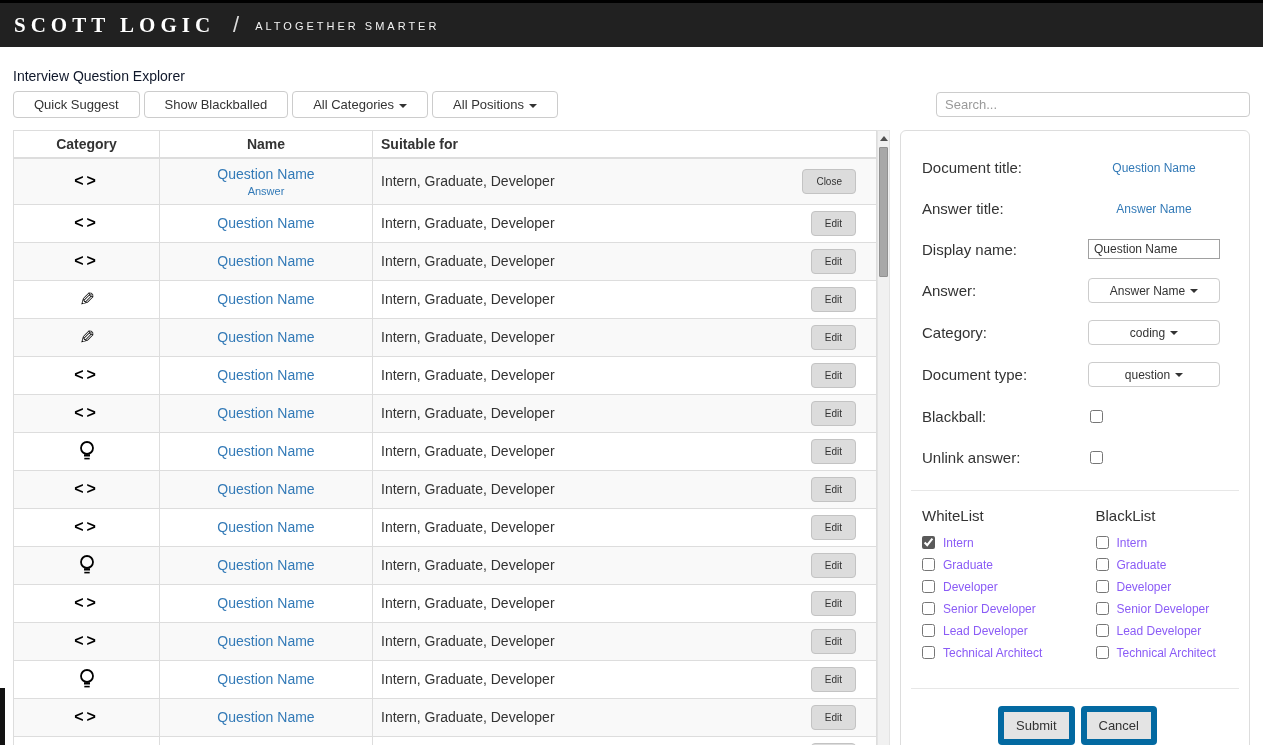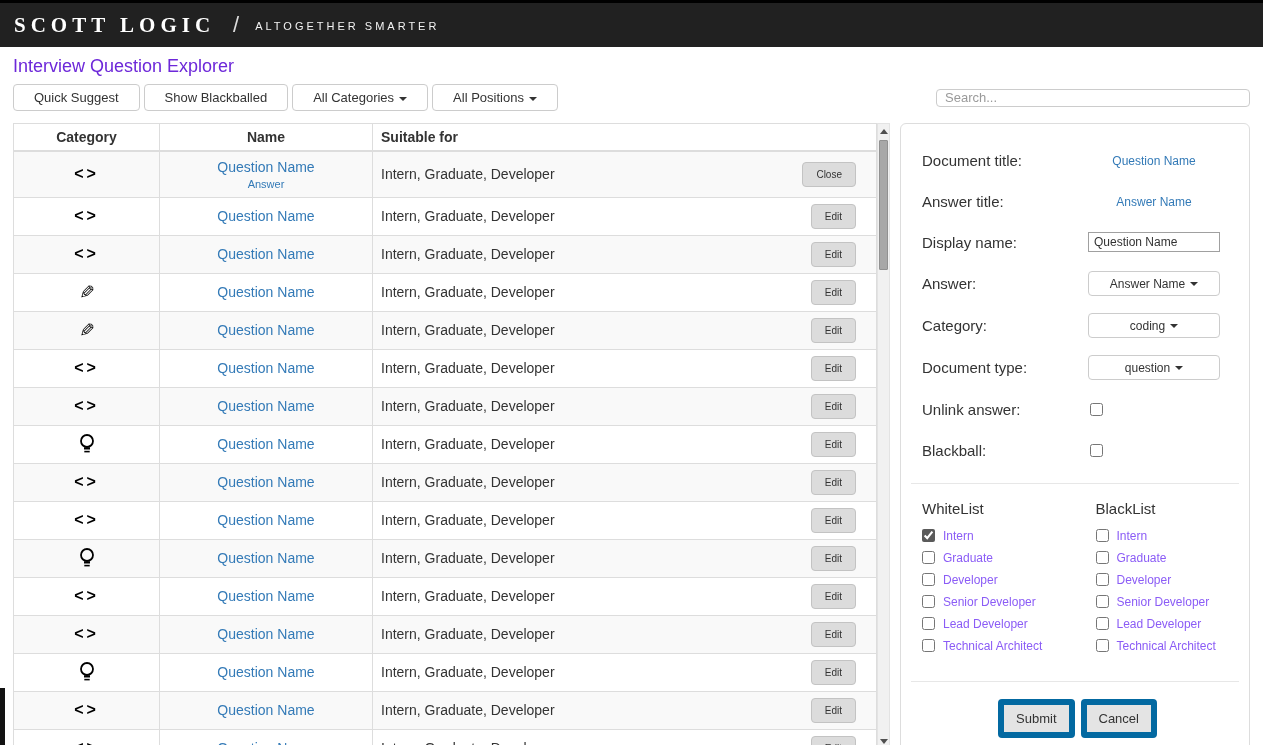--- a/index.html
+++ b/index.html
@@ -9,29 +9,29 @@
   
   .topbar { height: 47px; background: #212121; border-top: 3px solid #000;
     display: flex; align-items: center; padding-left: 14px; }
   .brand-main { font-family: "Liberation Serif", serif; font-size: 21px;
     letter-spacing: 5px; color: #fff; font-weight: 600; }
   .brand-sep { color: #ddd; font-size: 22px; font-weight: 300; margin: 0 16px 0 18px; }
   .brand-tag { font-size: 11px; letter-spacing: 3px; color: #f2f2f2; padding-top: 2px; }
 
   
   .content { margin: 0 13px; }
-  .page-title { font-size: 18px; color: #6d28d9; margin-top: 9px; }
+  .page-title { font-size: 14px; color: #0f172a; margin-top: 21px; }
   .toolbar-row { display: flex; justify-content: space-between; align-items: center; margin-top: 7px; }
   .btn-group { display: flex; gap: 4px; }
   .btn { background: #fff; border: 1px solid #ccc; border-radius: 4px; color: #333;
     font-size: 13px; padding: 5px 20px; cursor: pointer; font-family: inherit; }
   .caret { display: inline-block; width: 0; height: 0; border-top: 4px solid #333;
     border-left: 4px solid transparent; border-right: 4px solid transparent;
     margin-left: 5px; vertical-align: middle; }
-  .search-input { width: 314px; height: 18px; border: 1px solid #ccc; border-radius: 4px;
+  .search-input { width: 314px; height: 25px; border: 1px solid #ccc; border-radius: 4px;
     padding: 2px 8px; font-size: 13px; font-family: inherit; color: #333; }
   .search-input::placeholder { color: #9a9a9a; }
 
   
   .main-row { display: flex; margin-top: 12px; gap: 10px; }
 
   
   .table-wrap { position: relative; width: 878px; height: 627px; overflow: hidden; }
   table.questions { border-collapse: collapse; width: 864px; table-layout: fixed; }
   table.questions th, table.questions td { border: 1px solid #ddd; }
@@ -331,29 +331,29 @@
       </div>
       <div class="field">
         <span class="field-label">Category:</span>
         <span class="field-value"><button class="dd-btn"><span>coding</span><span class="caret"></span></button></span>
       </div>
       <div class="field">
         <span class="field-label">Document type:</span>
         <span class="field-value"><button class="dd-btn"><span>question</span><span class="caret"></span></button></span>
       </div>
       <div class="field">
+        <span class="field-label">Blackball:</span>
+        <span class="field-value">
+            <input type="checkbox" id="blackball-cb" style="">
+          </span>
+      </div>
+      <div class="field">
         <span class="field-label">Unlink answer:</span>
         <span class="field-value">
             <input type="checkbox" id="unlink-cb" style="">
-          </span>
-      </div>
-      <div class="field">
-        <span class="field-label">Blackball:</span>
-        <span class="field-value">
-            <input type="checkbox" id="blackball-cb" style="">
           </span>
       </div>
 
       <div class="divider"></div>
 
       <div class="lists-row">
         <div class="list-col">
           <div class="list-title">WhiteList</div>
           <div id="whitelist">
               <label class="list-item">

